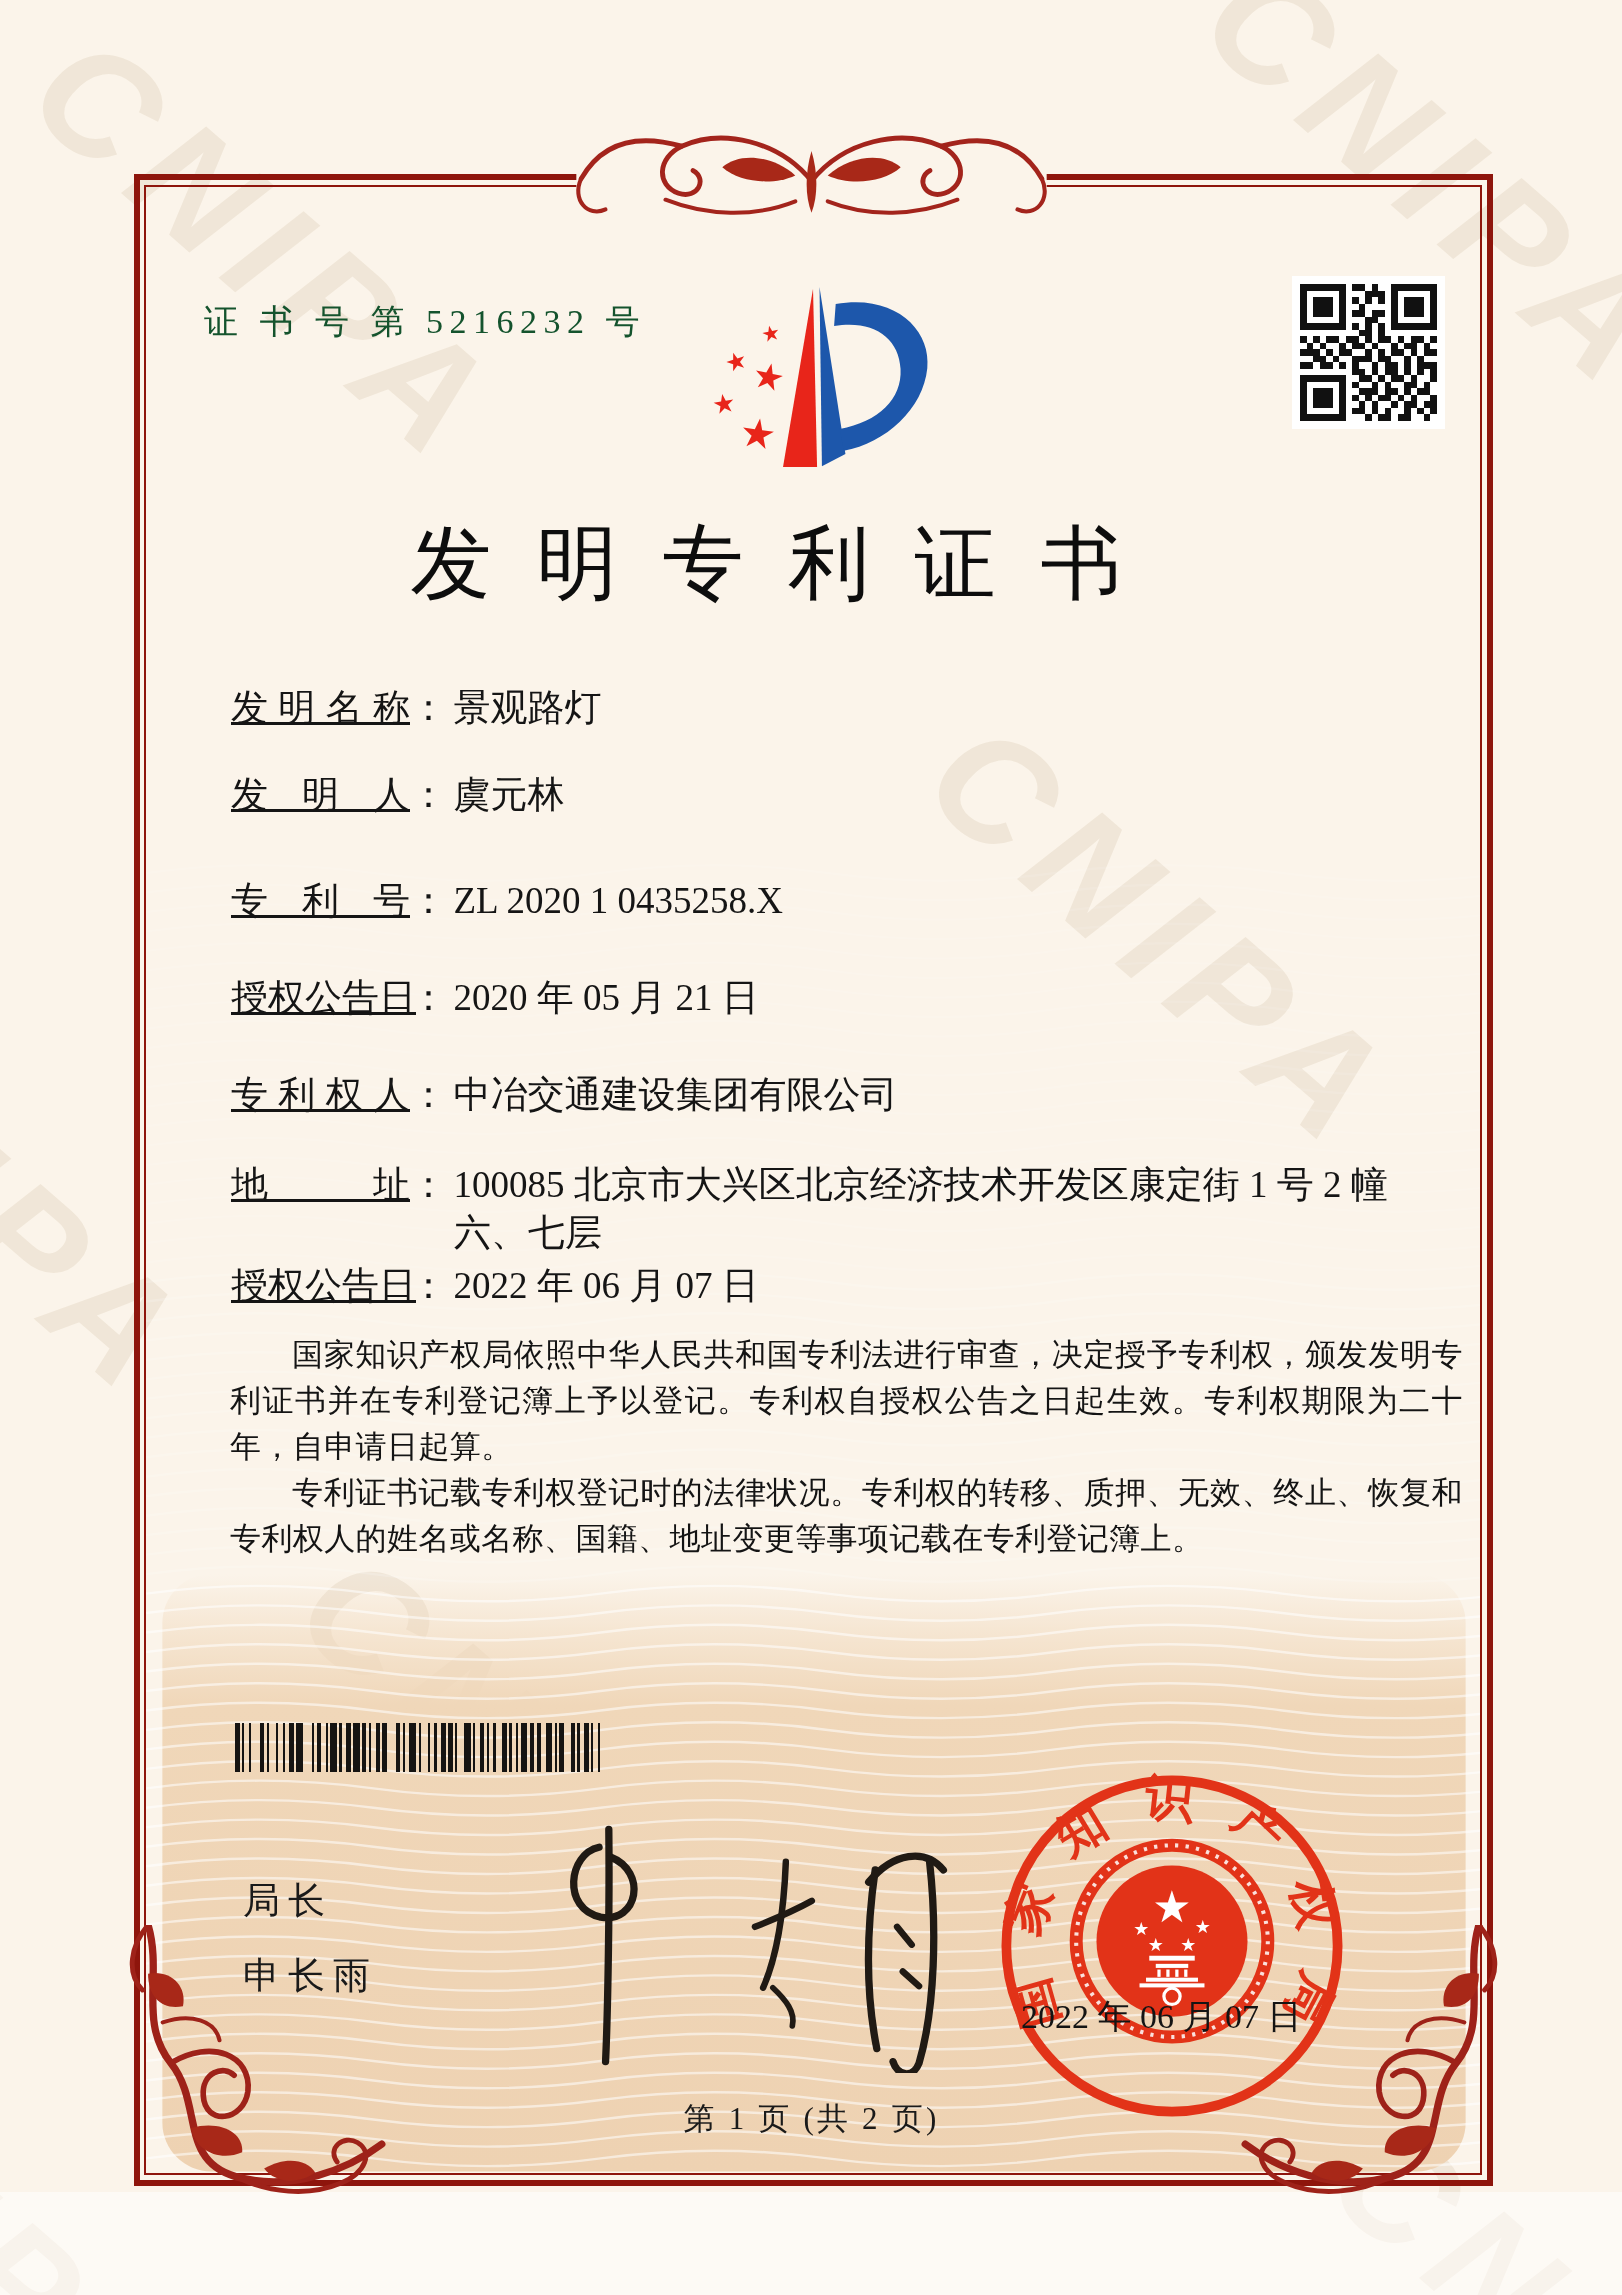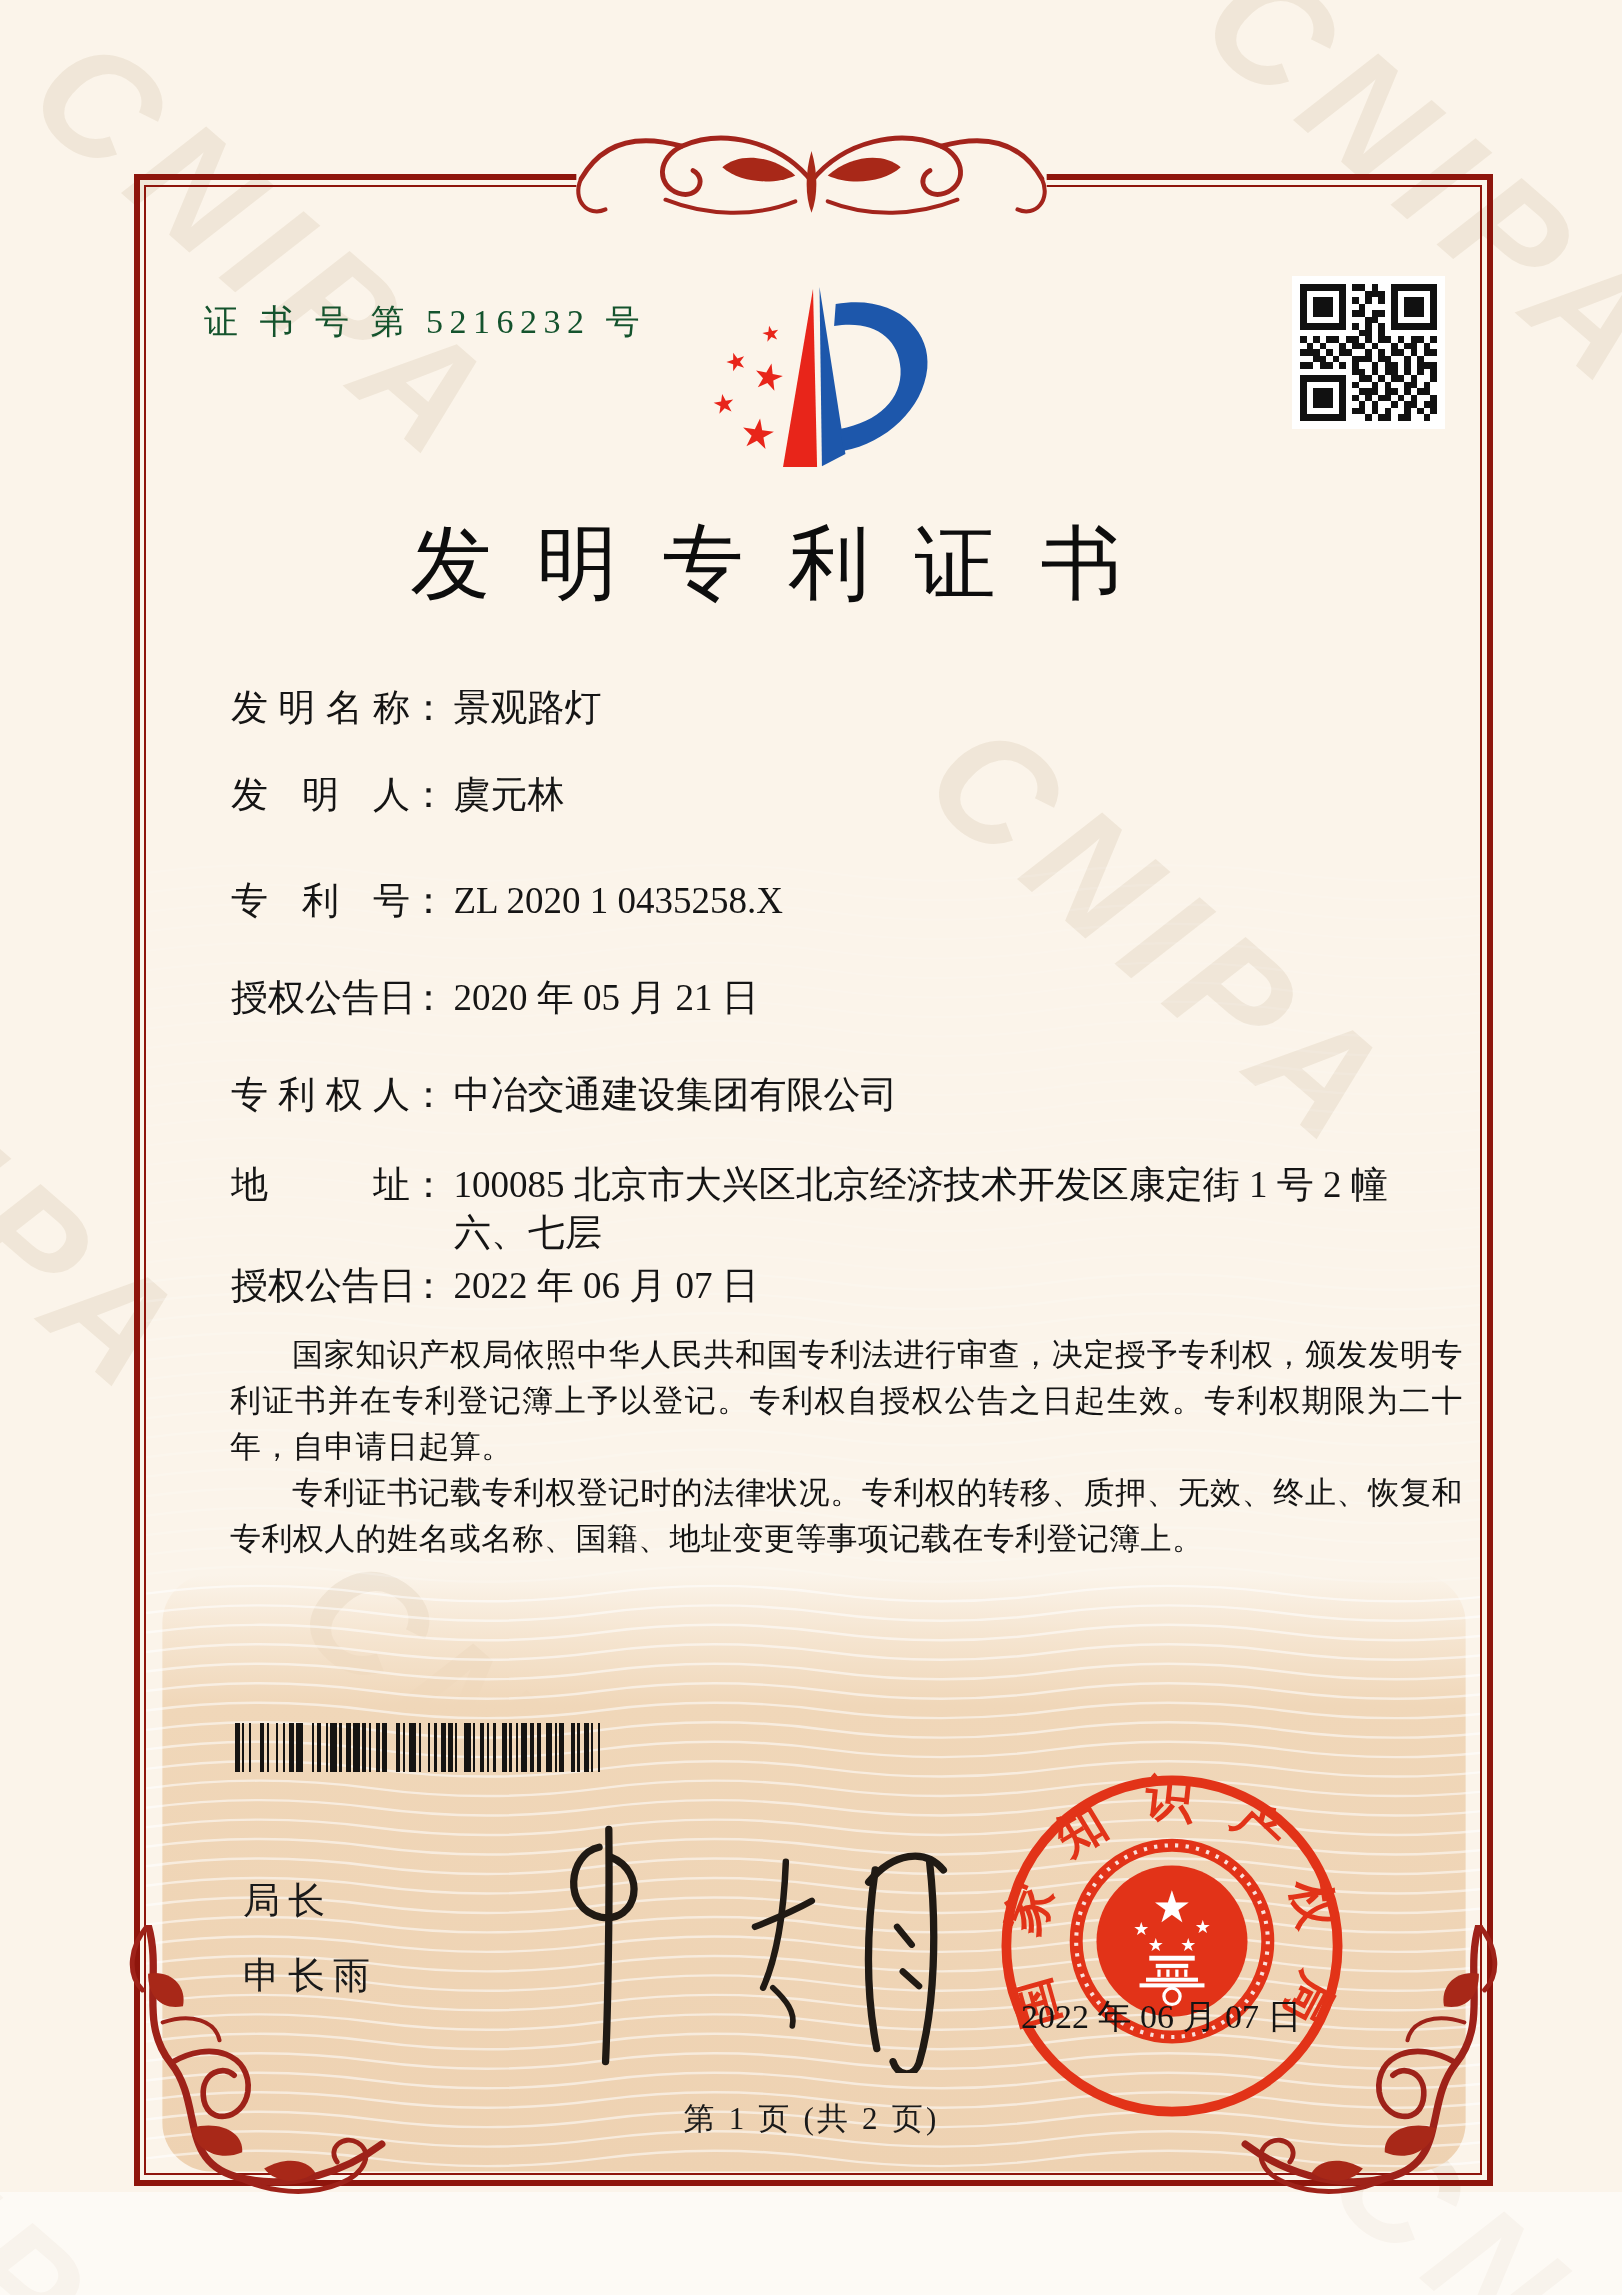--- a/index.html
+++ b/index.html
@@ -27,21 +27,21 @@
   .logo{position:absolute;left:706px;top:266px;}
   .qrbox{position:absolute;left:1292px;top:276px;width:153px;height:153px;background:#fff;
     display:flex;align-items:center;justify-content:center;}
   .qrgrid{display:grid;grid-template-columns:repeat(21,6.5px);grid-template-rows:repeat(21,6.5px);}
   .qrgrid i{display:block;}
   .qrgrid i.on{background:#111;}
   .title{position:absolute;left:calc(50% - 23px);top:510px;transform:translateX(-50%);
     font-size:81px;letter-spacing:45px;white-space:nowrap;color:#0d0d0d;}
   .frow{position:absolute;left:231px;font-size:37px;white-space:nowrap;color:#151515;}
   .frow2{position:absolute;left:848px;font-size:37px;white-space:nowrap;color:#151515;}
-  .flabel{display:inline-block;width:179px;text-align:justify;text-align-last:justify;vertical-align:top;}
+  .flabel{display:inline-block;width:179px;text-align:justify;text-align-last:justify;vertical-align:top;text-decoration:underline;}
   .fvalue{margin-left:6.5px;}
   .addr2{position:absolute;left:454px;top:1208px;font-size:37px;color:#151515;}
   .paras{position:absolute;left:230px;top:1332px;width:1233px;font-size:31px;line-height:46px;
     text-align:justify;color:#141414;letter-spacing:0.4px;}
   .paras p{margin:0;text-indent:62px;}
   .barcode{position:absolute;left:235px;top:1723px;width:417px;height:49px;overflow:hidden;
     white-space:nowrap;font-size:0;}
   .barcode span{display:inline-block;height:49px;vertical-align:top;}
   .barcode .b{background:#161412;}
   .official{position:absolute;left:243px;font-size:37px;letter-spacing:8px;color:#1a1a1a;}

